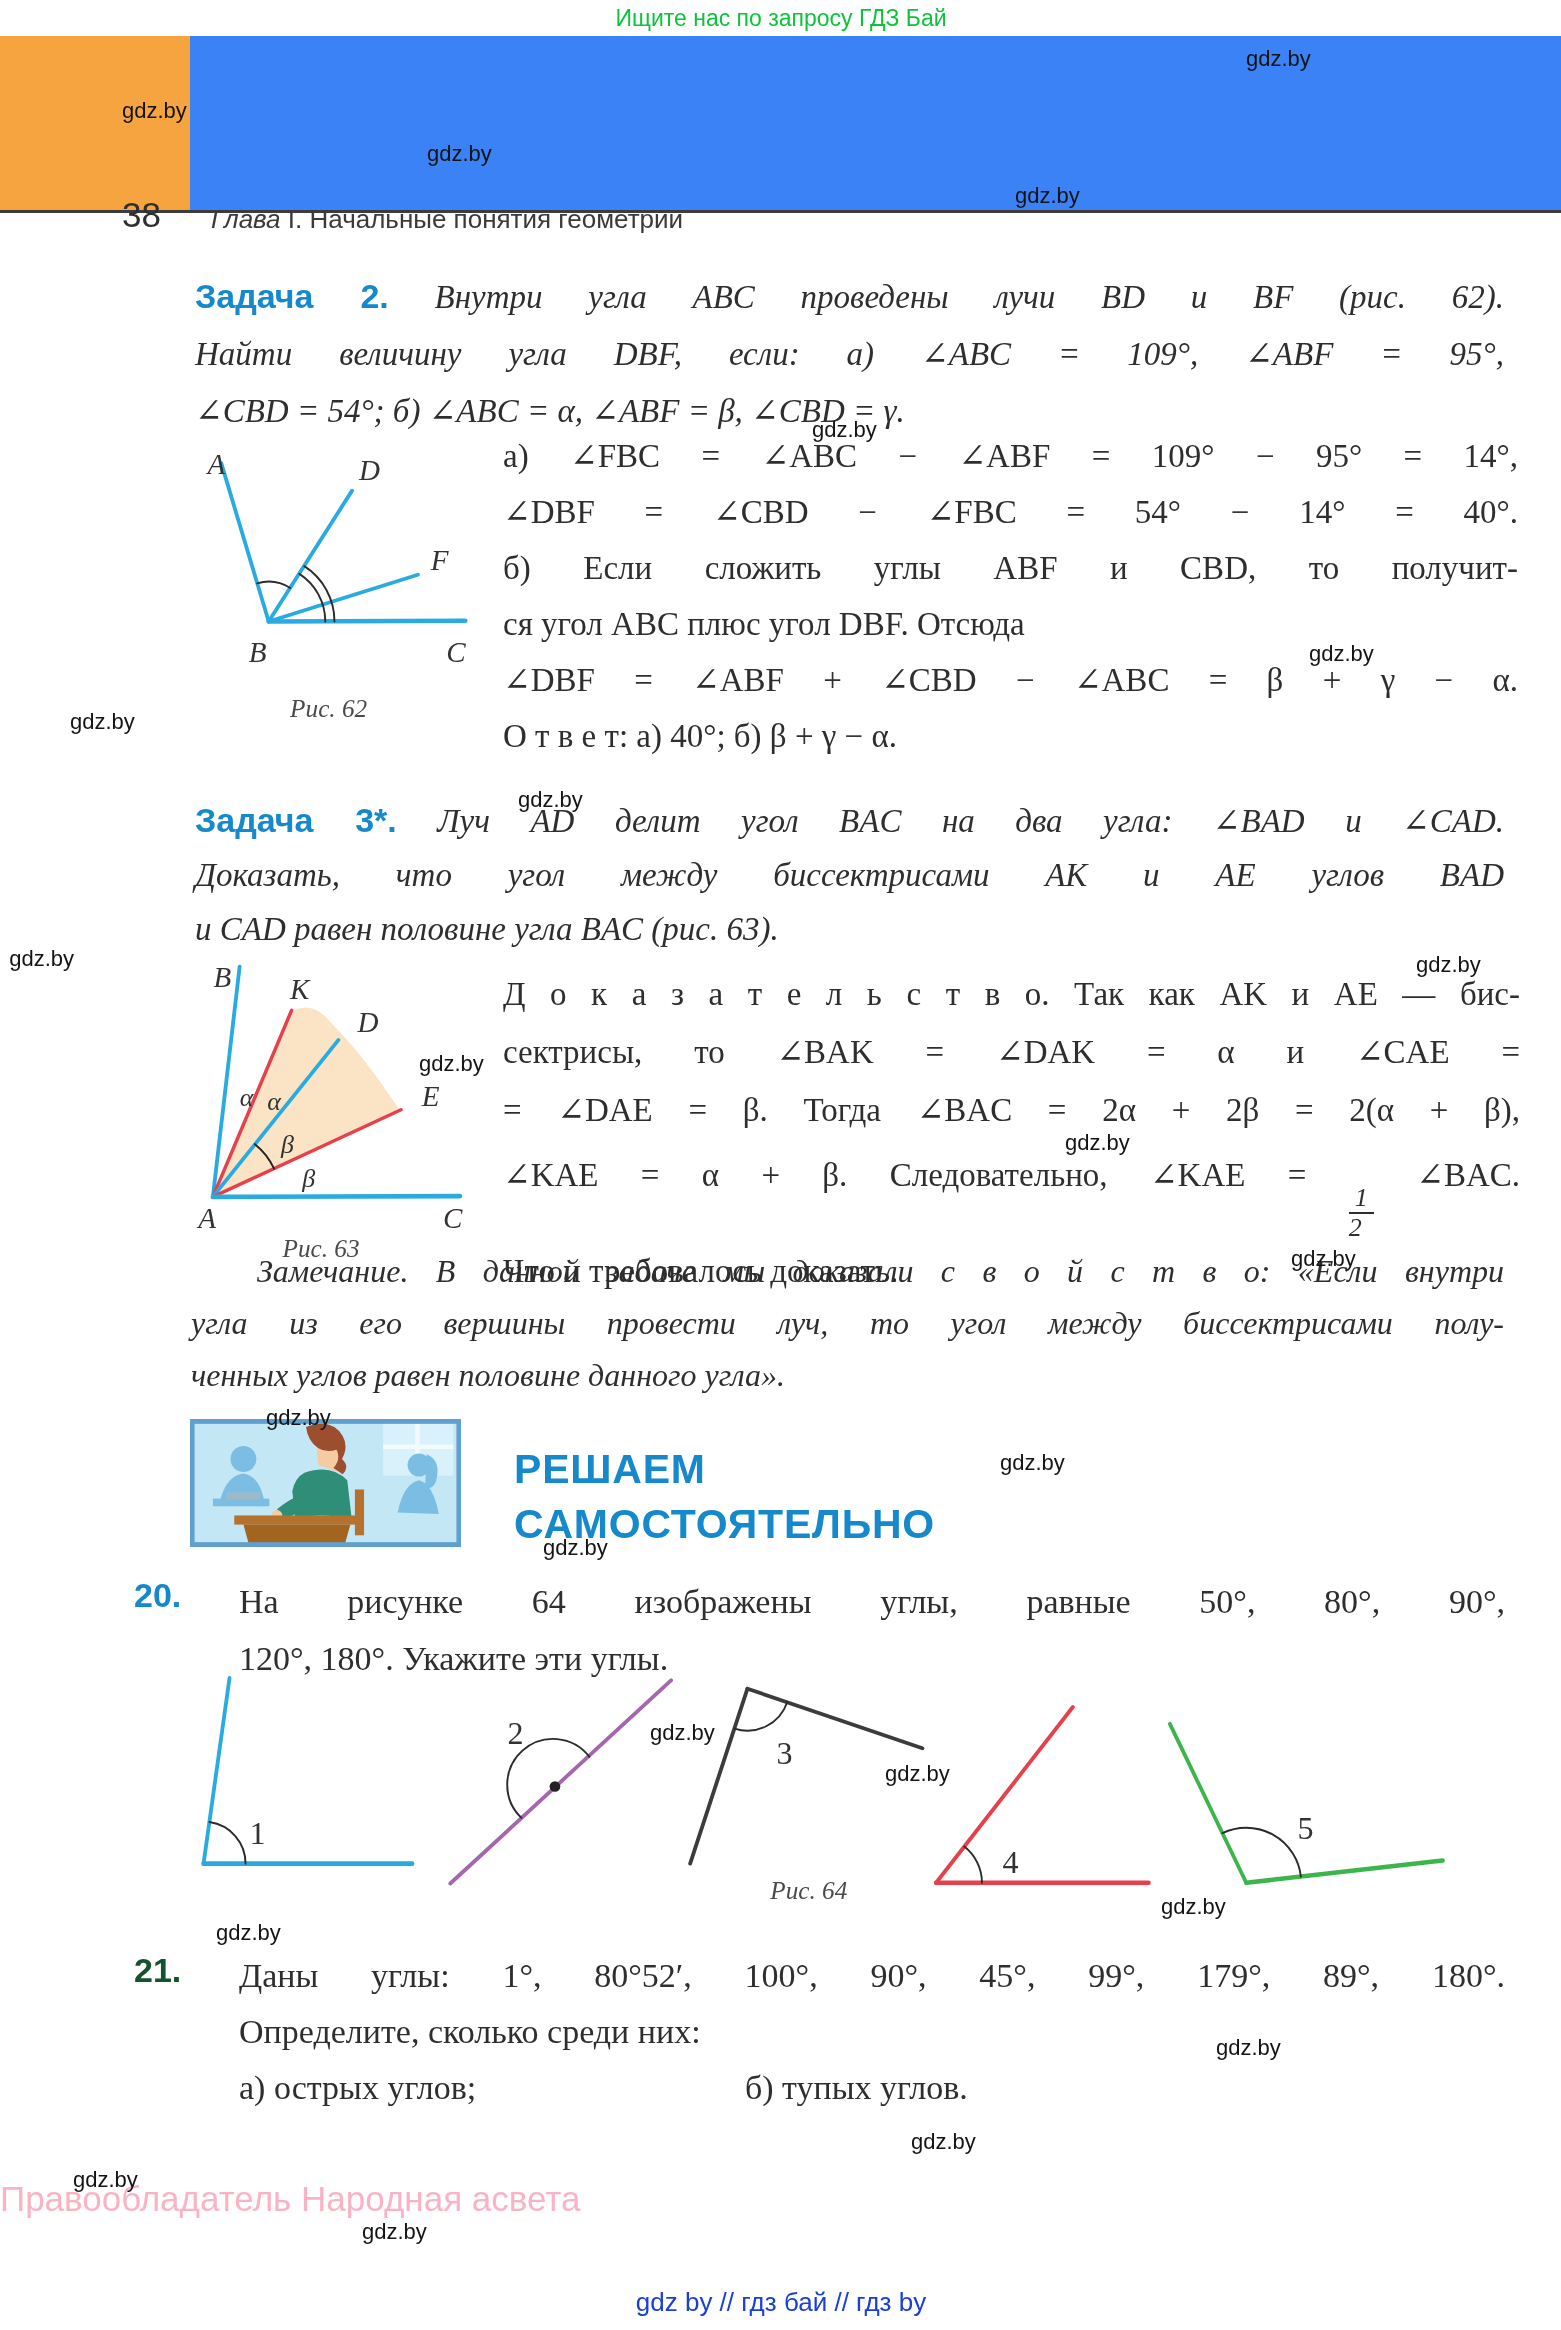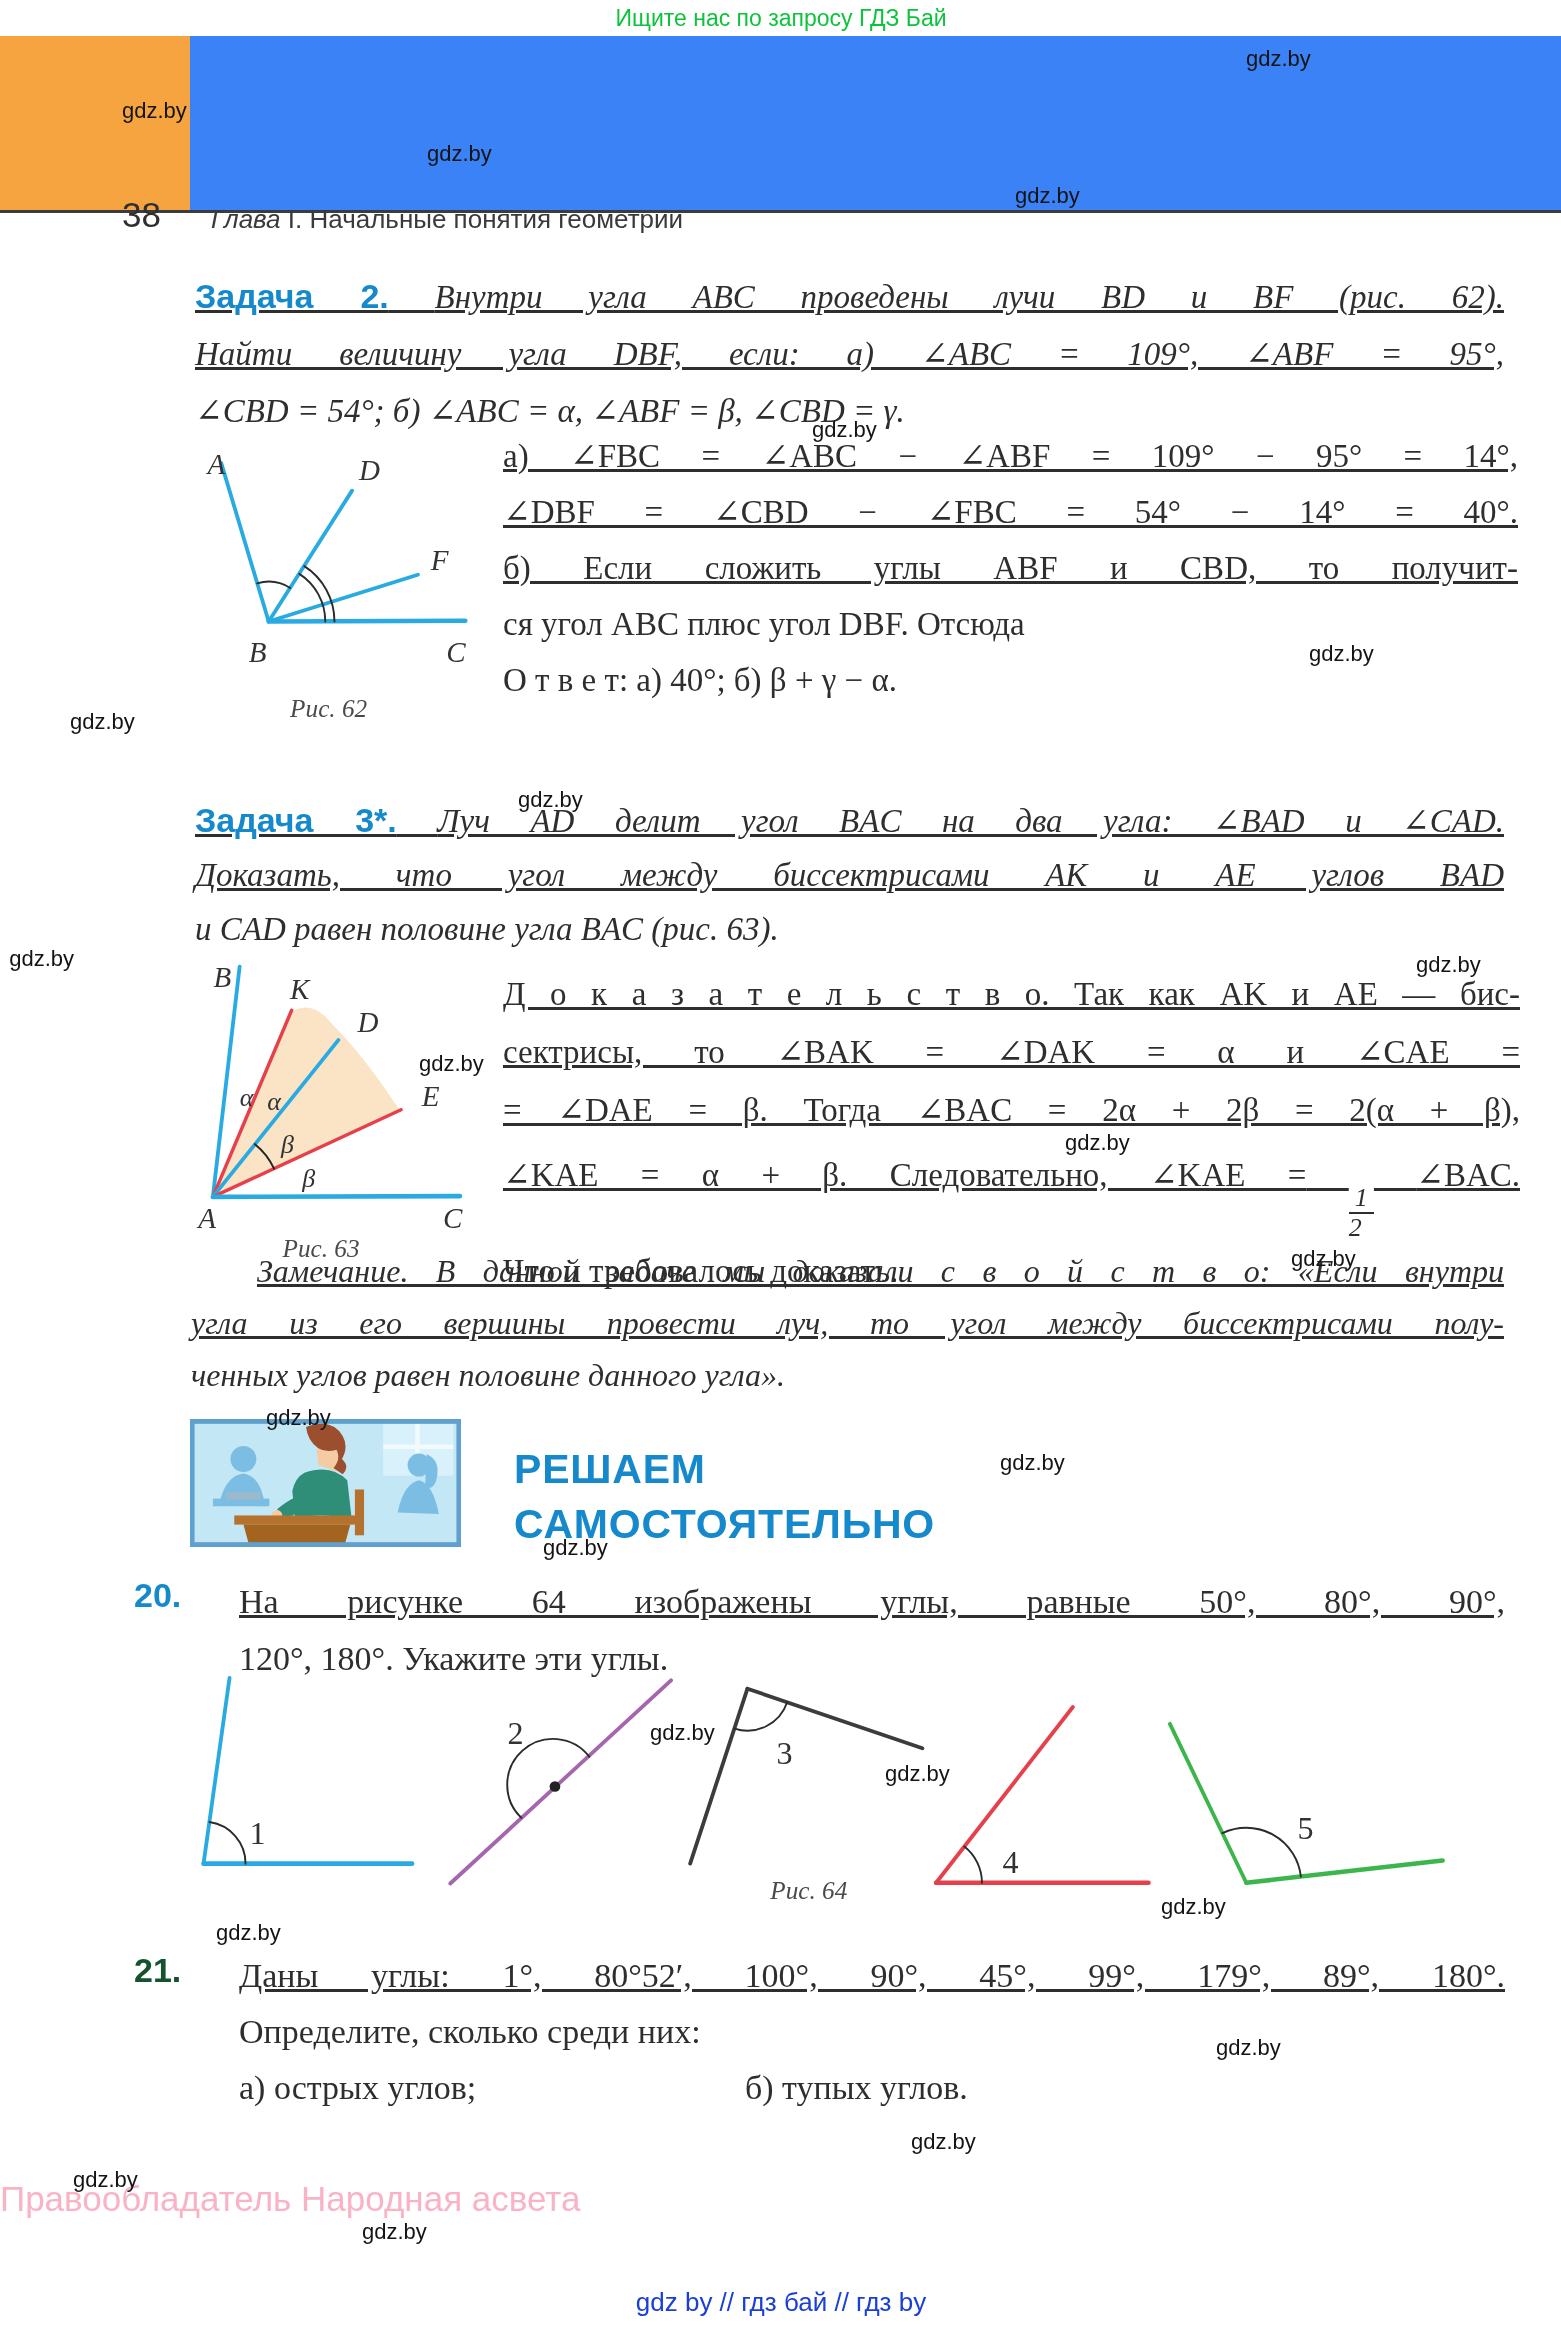--- a/index.html
+++ b/index.html
@@ -14,21 +14,21 @@
   #header .dark{position:absolute;left:0;top:0;width:190px;height:100%;}
   #pagenum{position:absolute;left:122px;top:159px;font:35px "Liberation Sans","DejaVu Sans",sans-serif;color:#2f2f2f;}
   #chapter{position:absolute;left:211px;top:168px;font:26px "Liberation Sans","DejaVu Sans",sans-serif;color:#3a3a3a;}
   #chapter .gl{font-style:italic;}
   
   .wm{position:absolute;font:22px "Liberation Sans","DejaVu Sans",sans-serif;color:#141414;z-index:50;white-space:nowrap;}
   
   .tblock{position:absolute;}
   .it{font-style:italic;}
   .tline{line-height:57px;font-size:33px;}
-  .just{text-align:justify;text-align-last:justify;text-decoration:underline;}
+  .just{text-align:justify;text-align-last:justify;}
   .blab{font:bold 34px "Liberation Sans","DejaVu Sans",sans-serif;font-style:normal;}
   .bnum{position:absolute;font:bold 34px "Liberation Sans","DejaVu Sans",sans-serif;}
   #task2{left:195px;top:269px;width:1309px;}
   #sol{left:503px;top:428px;width:1015px;}
   #sol .tline{line-height:56px;}
   #task3{left:195px;top:794px;width:1309px;}
   #task3 .tline{line-height:54px;}
   #proof{left:503px;top:965px;width:1017px;}
   #proof .tline{line-height:58px;}
   #remark{left:191px;top:1245px;width:1313px;font-style:italic;}
@@ -74,20 +74,21 @@
   </div>
   <div class="tline just">Найти величину угла DBF, если: а) ∠ABC = 109°, ∠ABF = 95°,</div>
   <div class="tline">∠CBD = 54°; б) ∠ABC = α, ∠ABF = β, ∠CBD = γ.</div>
 </div>
 
 <div id="sol" class="tblock">
   <div class="tline just">а) ∠FBC = ∠ABC − ∠ABF = 109° − 95° = 14°,</div>
   <div class="tline just">∠DBF = ∠CBD − ∠FBC = 54° − 14° = 40°.</div>
   <div class="tline just">б) Если сложить углы ABF и CBD, то получит-</div>
   <div class="tline">ся угол ABC плюс угол DBF. Отсюда</div>
+  <div class="tline just">∠DBF = ∠ABF + ∠CBD − ∠ABC = β + γ − α.</div>
   <div class="tline">О т в е т: а) 40°; б) β + γ − α.</div>
 </div>
 
 <svg class="abs" style="left:183px;top:440px;" width="306" height="291" viewBox="0 0 400 380">
   <g stroke-linecap="round" fill="none">
     <path d="M112,237 L50,30" stroke-width="5" stroke="#29ABE2"></path>
     <path d="M112,237 L221,66" stroke-width="5" stroke="#29ABE2"></path>
     <path d="M112,237 L307,176" stroke-width="5" stroke="#29ABE2"></path>
     <path d="M112,237 L369,236" stroke-width="6" stroke="#29ABE2"></path>
     <path d="M96.9,187.2 A52,52 0 0 1 140.2,193.3" stroke="#2b2b2b" stroke-width="2.5"></path>

